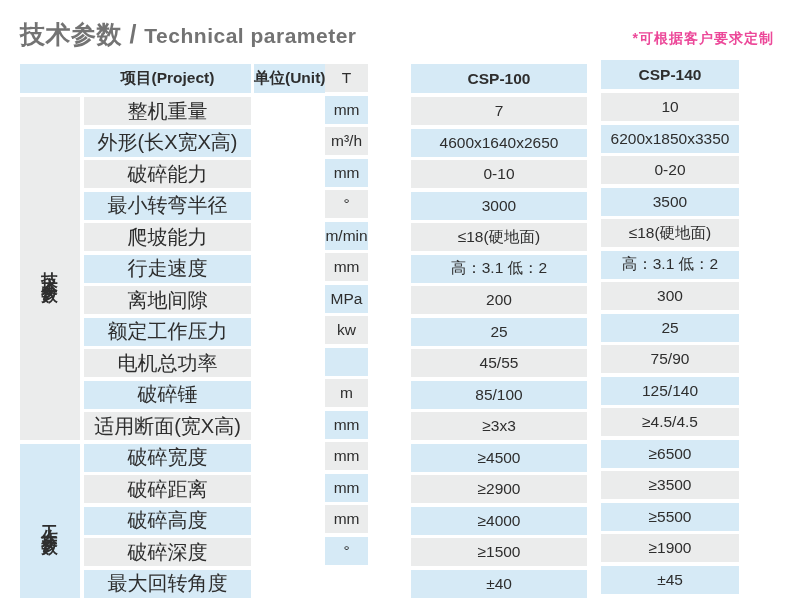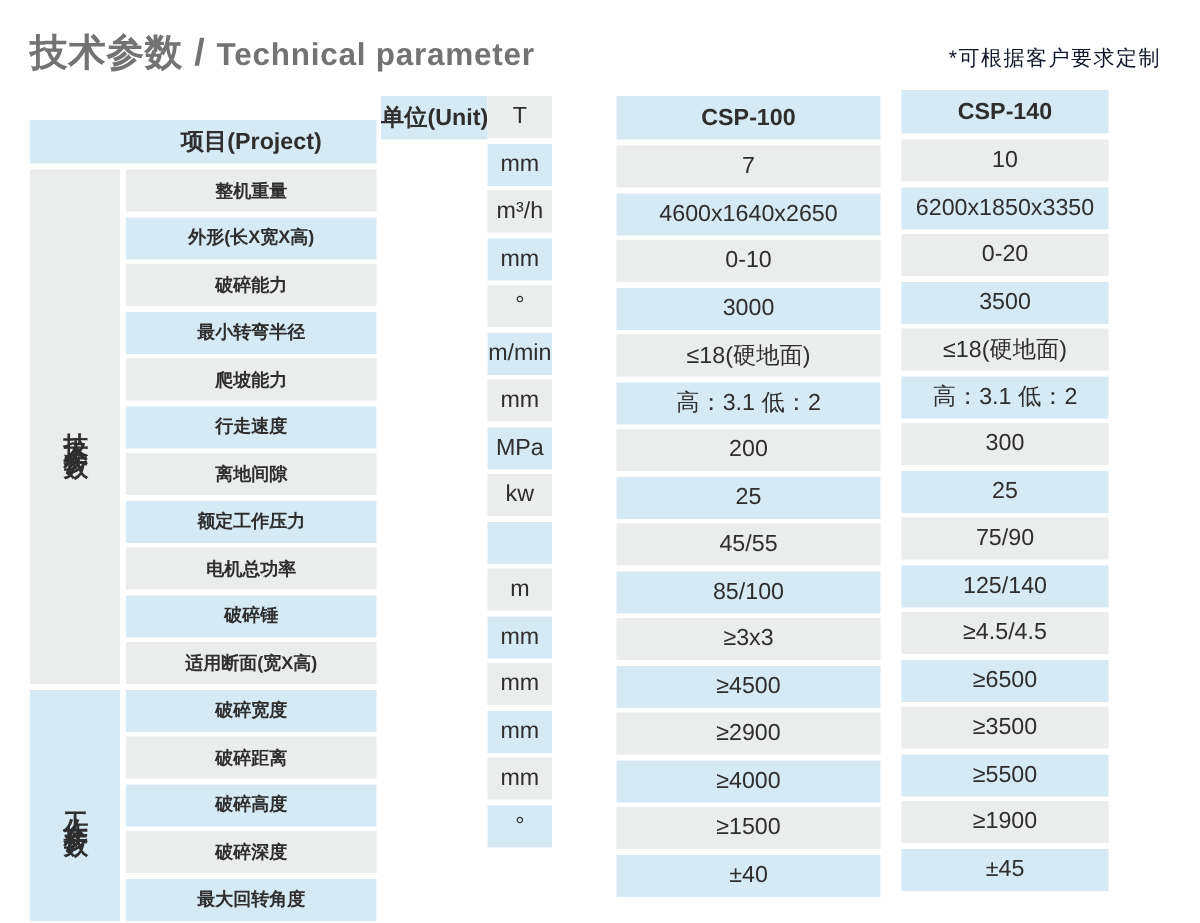--- a/index.html
+++ b/index.html
@@ -7,46 +7,46 @@
   .page {
     width:800px; height:615px; background:#ffffff; position:relative;
     font-family:"Liberation Sans","DejaVu Sans",sans-serif; overflow:hidden;
   }
   .title-row {
     display:flex; align-items:flex-end; justify-content:space-between;
     padding:18px 26px 13px 20px;
   }
   .title { font-size:25px; font-weight:bold; color:#737373; letter-spacing:0.5px; }
   .title .en { font-size:21px; }
-  .note { font-size:14px; color:#0f172a; font-weight:400; padding-bottom:3px; letter-spacing:1px;margin-left:36px; }
+  .note { font-size:14px; color:#ec4899; font-weight:700; padding-bottom:3px; letter-spacing:1px;margin-left:36px; }
 
   .table { display:flex; align-items:flex-start; padding-left:20px; }
 
   .cell {
     height:28px; margin-bottom:3.5px;
     display:flex; align-items:center; justify-content:center;
     font-size:15.5px; color:#2e2e2e; white-space:nowrap;
   }
   .gray { background:#ebecec; }
   .blue { background:#d6eaf6; }
   .hdr  { height:29px; margin-bottom:4px; background:#d6eaf6; font-weight:600; font-size:15.5px; }
 
   .super-left { width:231px; margin-right:3px; }
-  .super-left .hdr { padding-left:64px;margin-top:16px; }
+  .super-left .hdr { padding-left:64px; }
   .left-body { display:flex; }
   .group-col { width:60px; margin-right:4px; display:flex; flex-direction:column; }
   .group-cell {
     display:flex; align-items:center; justify-content:center;
     writing-mode:vertical-rl; text-orientation:upright;
     letter-spacing:5px; font-weight:600; font-size:16.5px; color:#2e2e2e;
   }
   .group-tech { height:343px; margin-bottom:3.5px; }
   .group-work { height:154px; }
   .name-col { width:167px; display:flex; flex-direction:column; }
-  .name-col .cell { font-weight:700; font-size:12px; }
+  .name-col .cell { font-weight:400; font-size:20px; }
 
   .unit-col   { width:150px; margin-right:7px;  display:flex; flex-direction:row; }
   .csp100-col { width:176px; margin-right:14px; display:flex; flex-direction:column; }
   .csp140-col { width:138px; margin-top:-4px;   display:flex; flex-direction:column; }
 </style>
 </head>
 <body>
 
 <div class="page">
 

